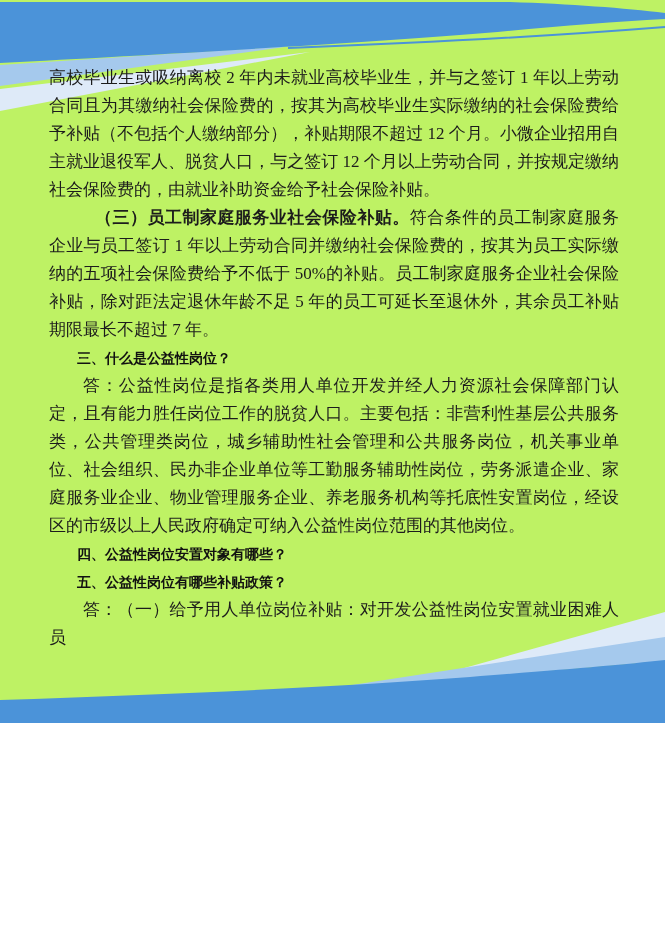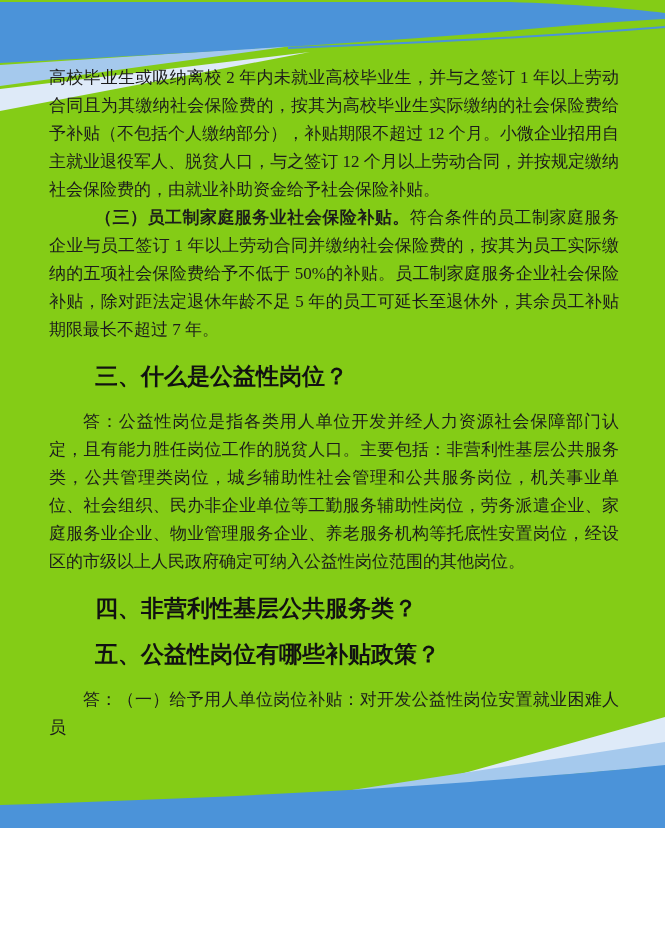--- a/index.html
+++ b/index.html
@@ -1,41 +1,41 @@
 <!DOCTYPE html>
 <html><head>
 <meta charset="utf-8">
 <style>
   html, body { margin: 0; padding: 0; background: #ffffff; }
   .page {
     position: relative;
     width: 665px;
-    height: 828px;
-    background: #84cc16;
+    height: 723px;
+    background: #bef264;
     overflow: hidden;
     font-family: "Liberation Serif", "DejaVu Serif", serif;
   }
   .deco-top { position: absolute; top: 0; left: 0; display: block; }
   .deco-bottom { position: absolute; bottom: 0; left: 0; display: block; }
   .text-body {
     position: absolute;
     top: 64px;
     left: 49px;
     right: 46px;
     font-size: 17px;
     line-height: 28px;
     color: #1c1c1c;
     text-align: justify;
   }
   .para { margin: 0; text-indent: 2em; }
   .para.no-indent { text-indent: 0; }
   .lead { font-weight: 700; margin-left: 12px; }
   .heading {
-    margin: 18px 0;
-    font-size: 23px;
+    margin: 0 0;
+    font-size: 14px;
     font-weight: 700;
     text-indent: 2em;
     line-height: 28px;
     color: #111111;
     font-family: "Liberation Sans", "DejaVu Sans", sans-serif;
   }
   .page-number {
     position: absolute;
     top: 871px;
     left: 0;
@@ -55,21 +55,21 @@
     <path d="M0,65 L292,46 L0,86 Z" fill="#A5C9ED"></path>
     <path fill="none" stroke-width="2" d="M288,48 C420,43 540,37 665,27" stroke="#4B93D9"></path>
     <path d="M0,2 L510,2 C570,4 625,8 665,13 L665,19 C610,22 550,27 485,33 C350,44 150,55 0,63 Z" fill="#4B93D9"></path>
   </svg>
 
   <div class="text-body">
     <p class="para no-indent">高校毕业生或吸纳离校 2 年内未就业高校毕业生，并与之签订 1 年以上劳动合同且为其缴纳社会保险费的，按其为高校毕业生实际缴纳的社会保险费给予补贴（不包括个人缴纳部分），补贴期限不超过 12 个月。小微企业招用自主就业退役军人、脱贫人口，与之签订 12 个月以上劳动合同，并按规定缴纳社会保险费的，由就业补助资金给予社会保险补贴。</p>
     <p class="para"><span class="lead">（三）员工制家庭服务业社会保险补贴。</span><span>符合条件的员工制家庭服务企业与员工签订 1 年以上劳动合同并缴纳社会保险费的，按其为员工实际缴纳的五项社会保险费给予不低于 50%的补贴。员工制家庭服务企业社会保险补贴，除对距法定退休年龄不足 5 年的员工可延长至退休外，其余员工补贴期限最长不超过 7 年。</span></p>
     <h3 class="heading">三、什么是公益性岗位？</h3>
     <p class="para">答：公益性岗位是指各类用人单位开发并经人力资源社会保障部门认定，且有能力胜任岗位工作的脱贫人口。主要包括：非营利性基层公共服务类，公共管理类岗位，城乡辅助性社会管理和公共服务岗位，机关事业单位、社会组织、民办非企业单位等工勤服务辅助性岗位，劳务派遣企业、家庭服务业企业、物业管理服务企业、养老服务机构等托底性安置岗位，经设区的市级以上人民政府确定可纳入公益性岗位范围的其他岗位。</p>
-    <h3 class="heading">四、非营利性基层公共服务类？</h3>
+    <h3 class="heading">四、公益性岗位安置对象有哪些？</h3>
     <h3 class="heading">五、公益性岗位有哪些补贴政策？</h3>
     <p class="para">答：（一）给予用人单位岗位补贴：对开发公益性岗位安置就业困难人员</p>
   </div>
 
   <div class="page-number">4</div>
 
   <svg class="deco-bottom" width="665" height="115" viewBox="0 0 665 115" aria-hidden="true">
     <path d="M450,64 L665,4 L665,32 L470,66 Z" fill="#DEEAF8"></path>
     <path d="M352,77 L665,29 L665,53 L354,80 Z" fill="#A5C9ED"></path>
     <path d="M0,92 C180,86 340,79 470,69 C570,61 620,57 665,52 L665,115 L0,115 Z" fill="#4B93D9"></path>

